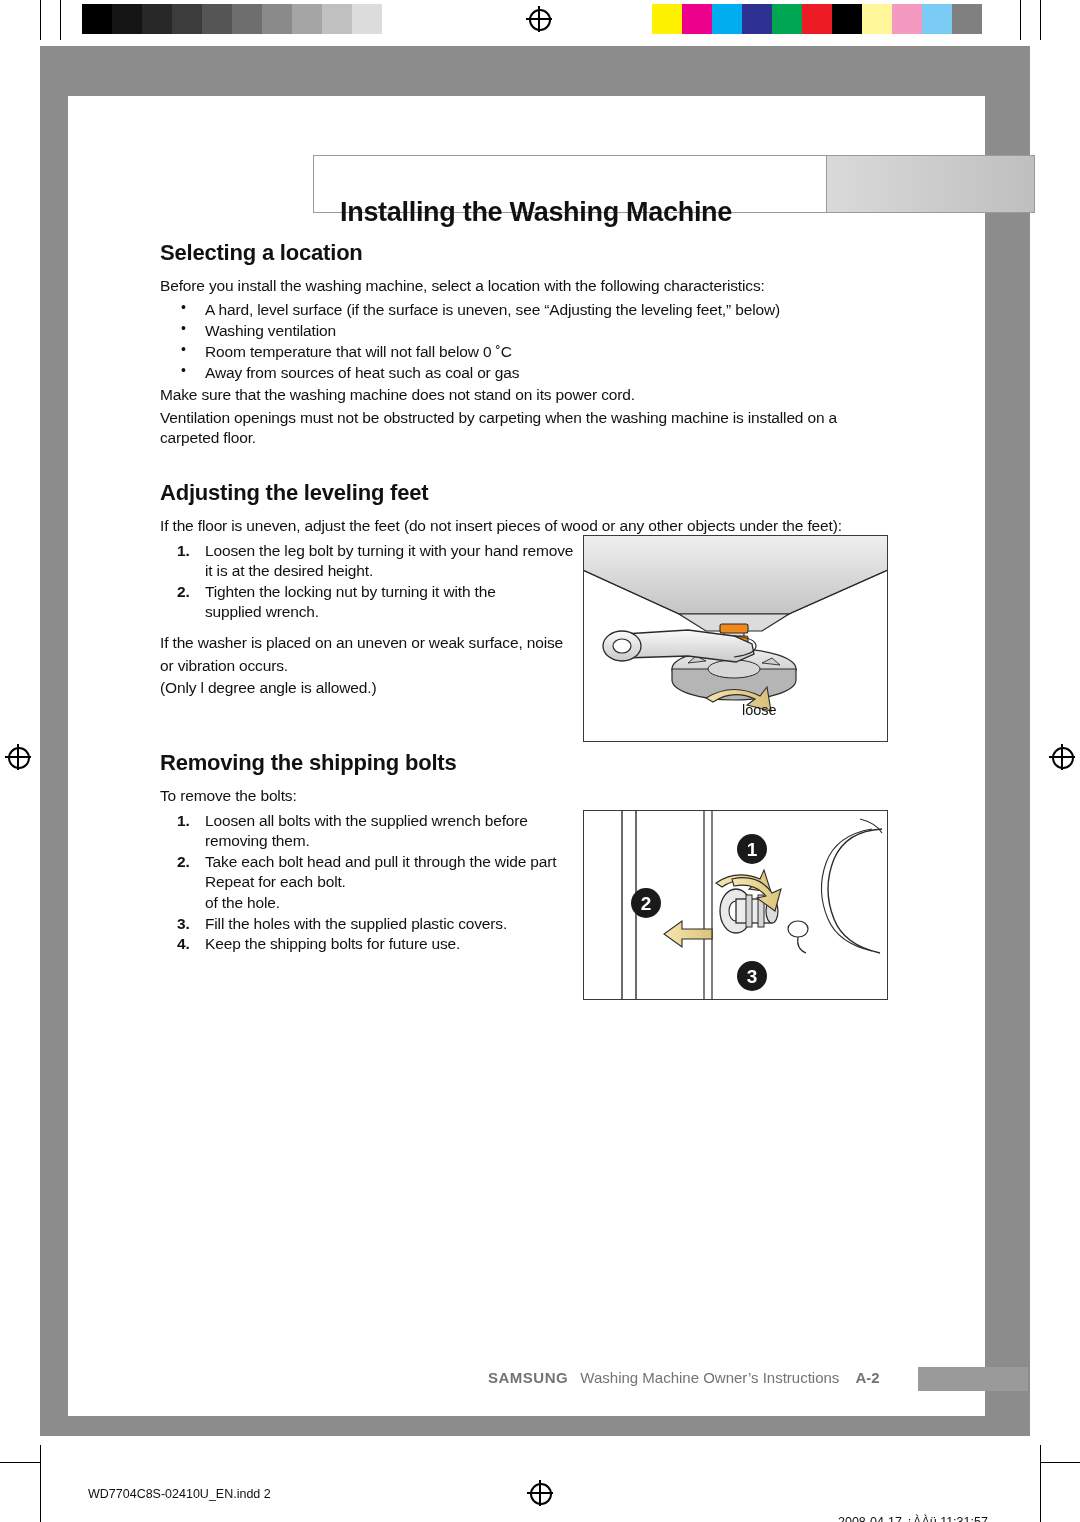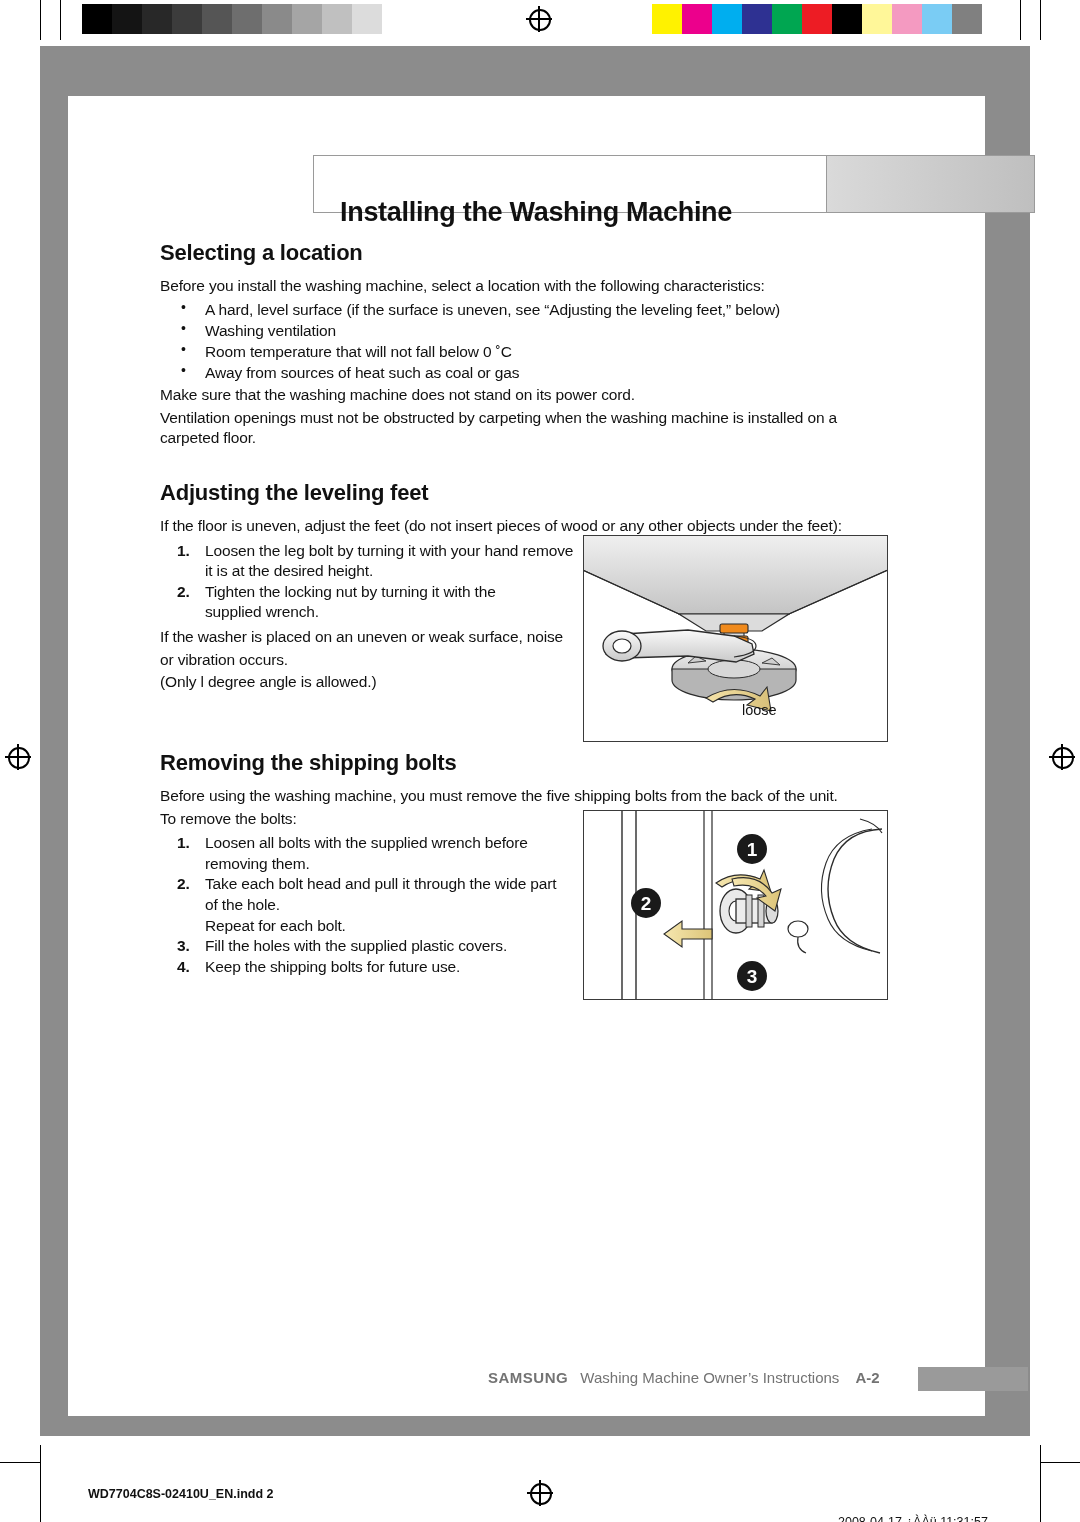--- a/index.html
+++ b/index.html
@@ -178,40 +178,39 @@
         <span class="num">1.</span>
         <span>Loosen the leg bolt by turning it with your hand remove</span>
         <span class="sub">it is at the desired height.</span>
       </li>
       <li>
         <span class="num">2.</span>
         <span>Tighten the locking nut by turning it with the</span>
         <span class="sub">supplied wrench.</span>
       </li>
     </ol>
-    <p class="p" style="margin-top:4px;">If the washer is placed on an uneven or weak surface, noise</p>
+    <p class="p" style="margin-top:10px;">If the washer is placed on an uneven or weak surface, noise</p>
     <p class="p">or vibration occurs.</p>
     <p class="p">(Only l degree angle is allowed.)</p>
   </div>
 
   <div class="sec3">
     <h2 class="sec">Removing the shipping bolts</h2>
-    <p class="p">Before using the washing machine, you must remove the five shipping bolts from the back of the unit.</p>
     <p class="p">To remove the bolts:</p>
     <ol class="steps" style="width:420px;">
       <li>
         <span class="num">1.</span>
         <span>Loosen all bolts with the supplied wrench before</span>
         <span class="sub">removing them.</span>
       </li>
       <li>
         <span class="num">2.</span>
         <span>Take each bolt head and pull it through the wide part</span>
+        <span class="sub">Repeat for each bolt.</span>
         <span class="sub">of the hole.</span>
-        <span class="sub">Repeat for each bolt.</span>
       </li>
       <li>
         <span class="num">3.</span>
         <span>Fill the holes with the supplied plastic covers.</span>
       </li>
       <li>
         <span class="num">4.</span>
         <span>Keep the shipping bolts for future use.</span>
       </li>
     </ol>
@@ -311,14 +310,14 @@
 
 <div class="footer-band">
   <div class="footer-gray"></div>
   <div class="footer-text">
     <span class="brand">SAMSUNG</span>
     <span style="margin-left:8px;">Washing Machine Owner’s Instructions</span>
     <span class="page-num" style="margin-left:12px;">A-2</span>
   </div>
 </div>
 
-<div class="printinfo" style="left:88px; top:1487px;font-weight:bold;">WD7704C8S-02410U_EN.indd   2</div>
+<div class="printinfo" style="left:88px; top:1487px;">WD7704C8S-02410U_EN.indd   2</div>
 <div class="printinfo" style="left:838px; top:1515px;">2008-04-17   ¿ÀÀü 11:31:57</div>
 
 </body></html>

